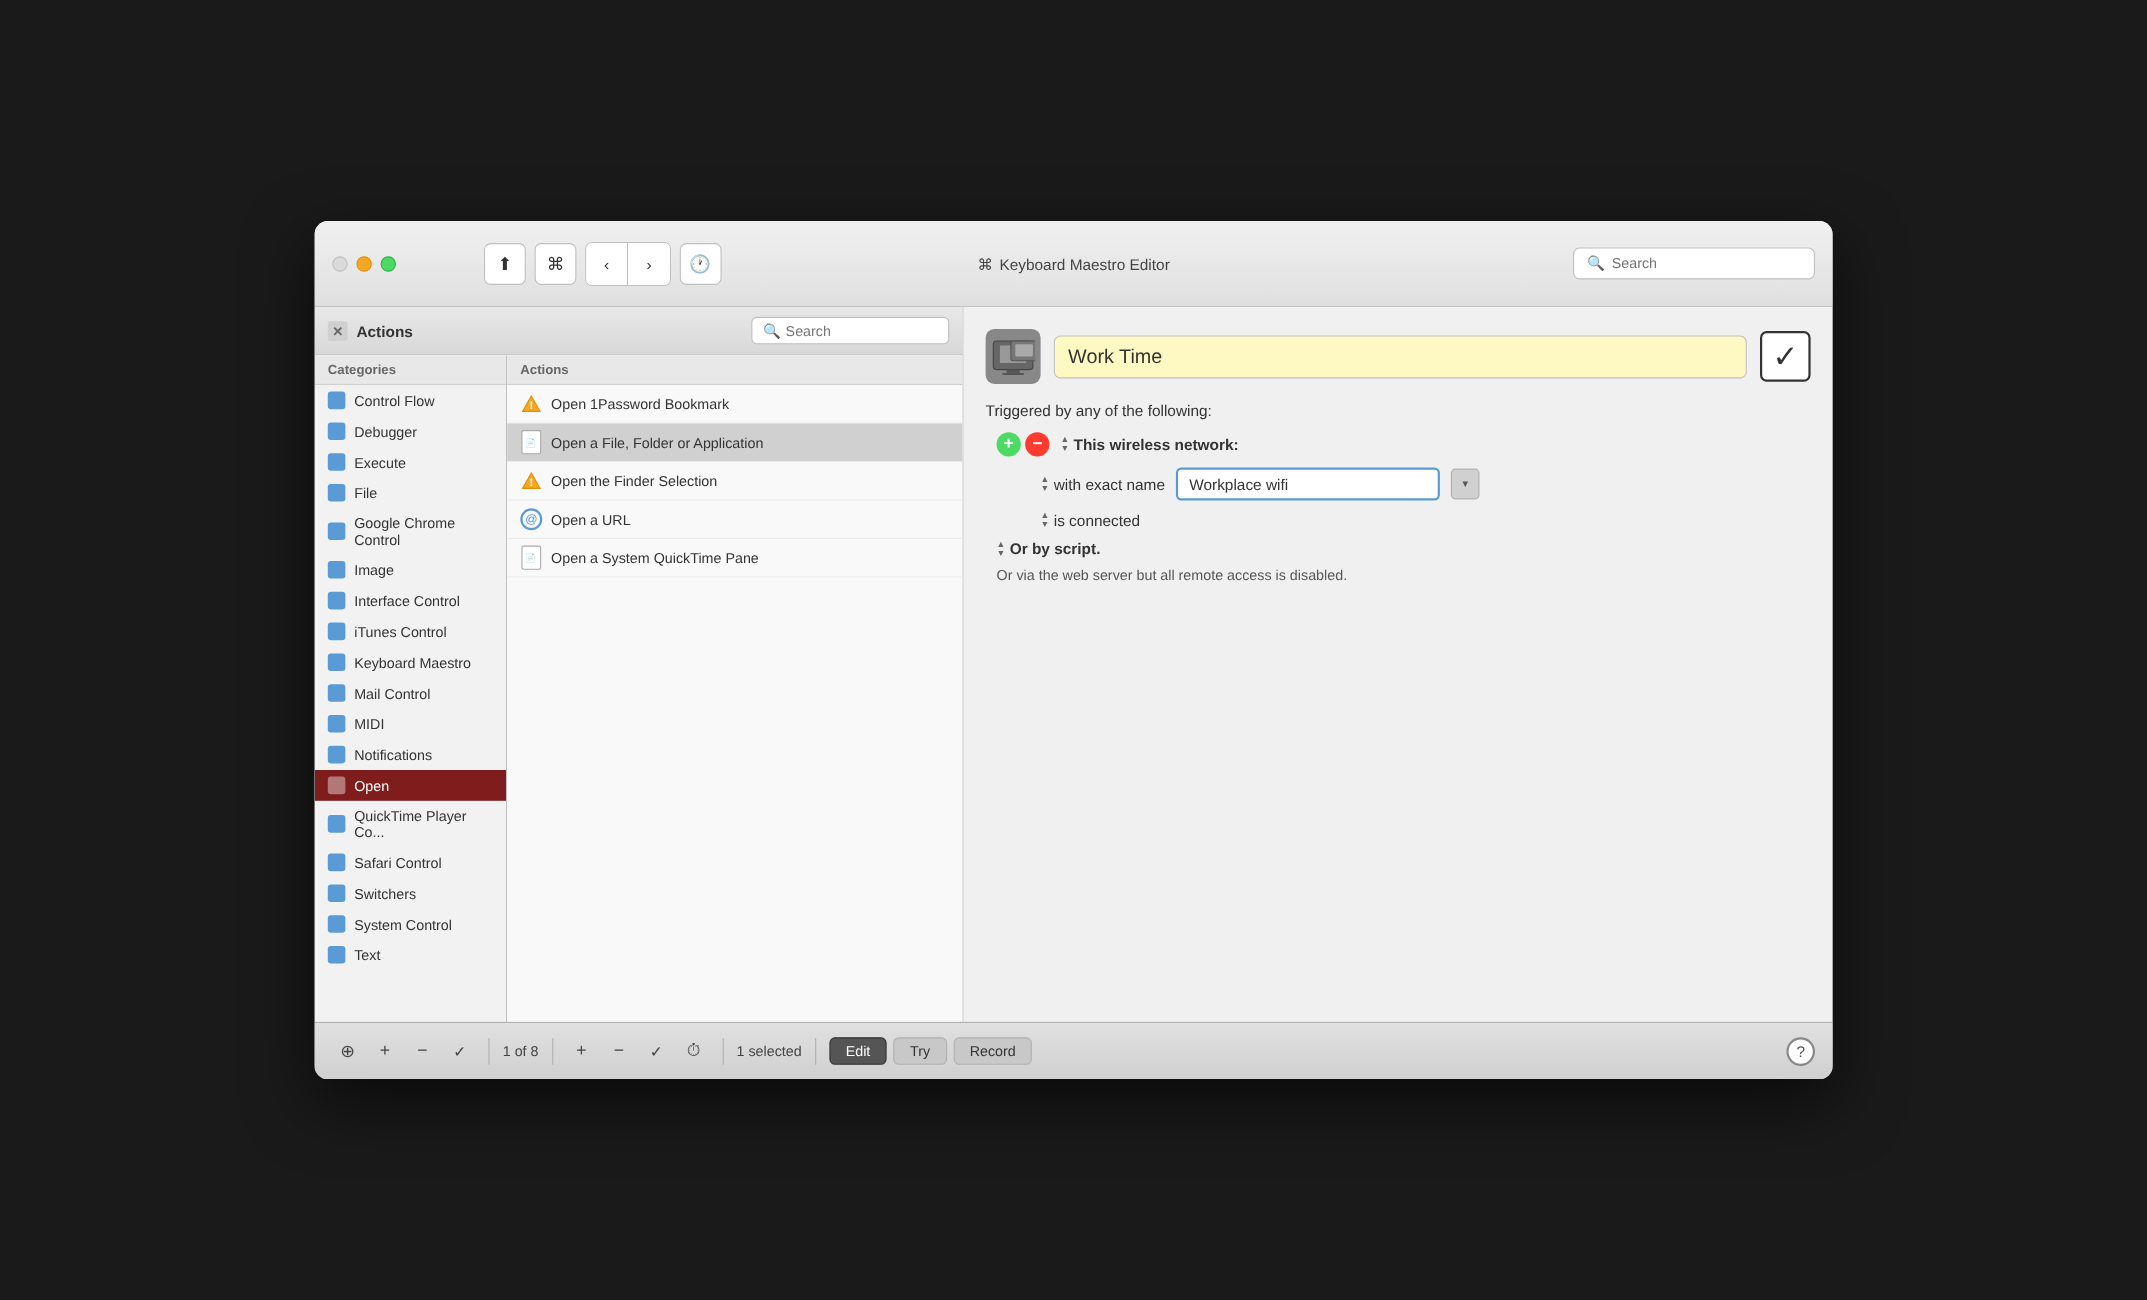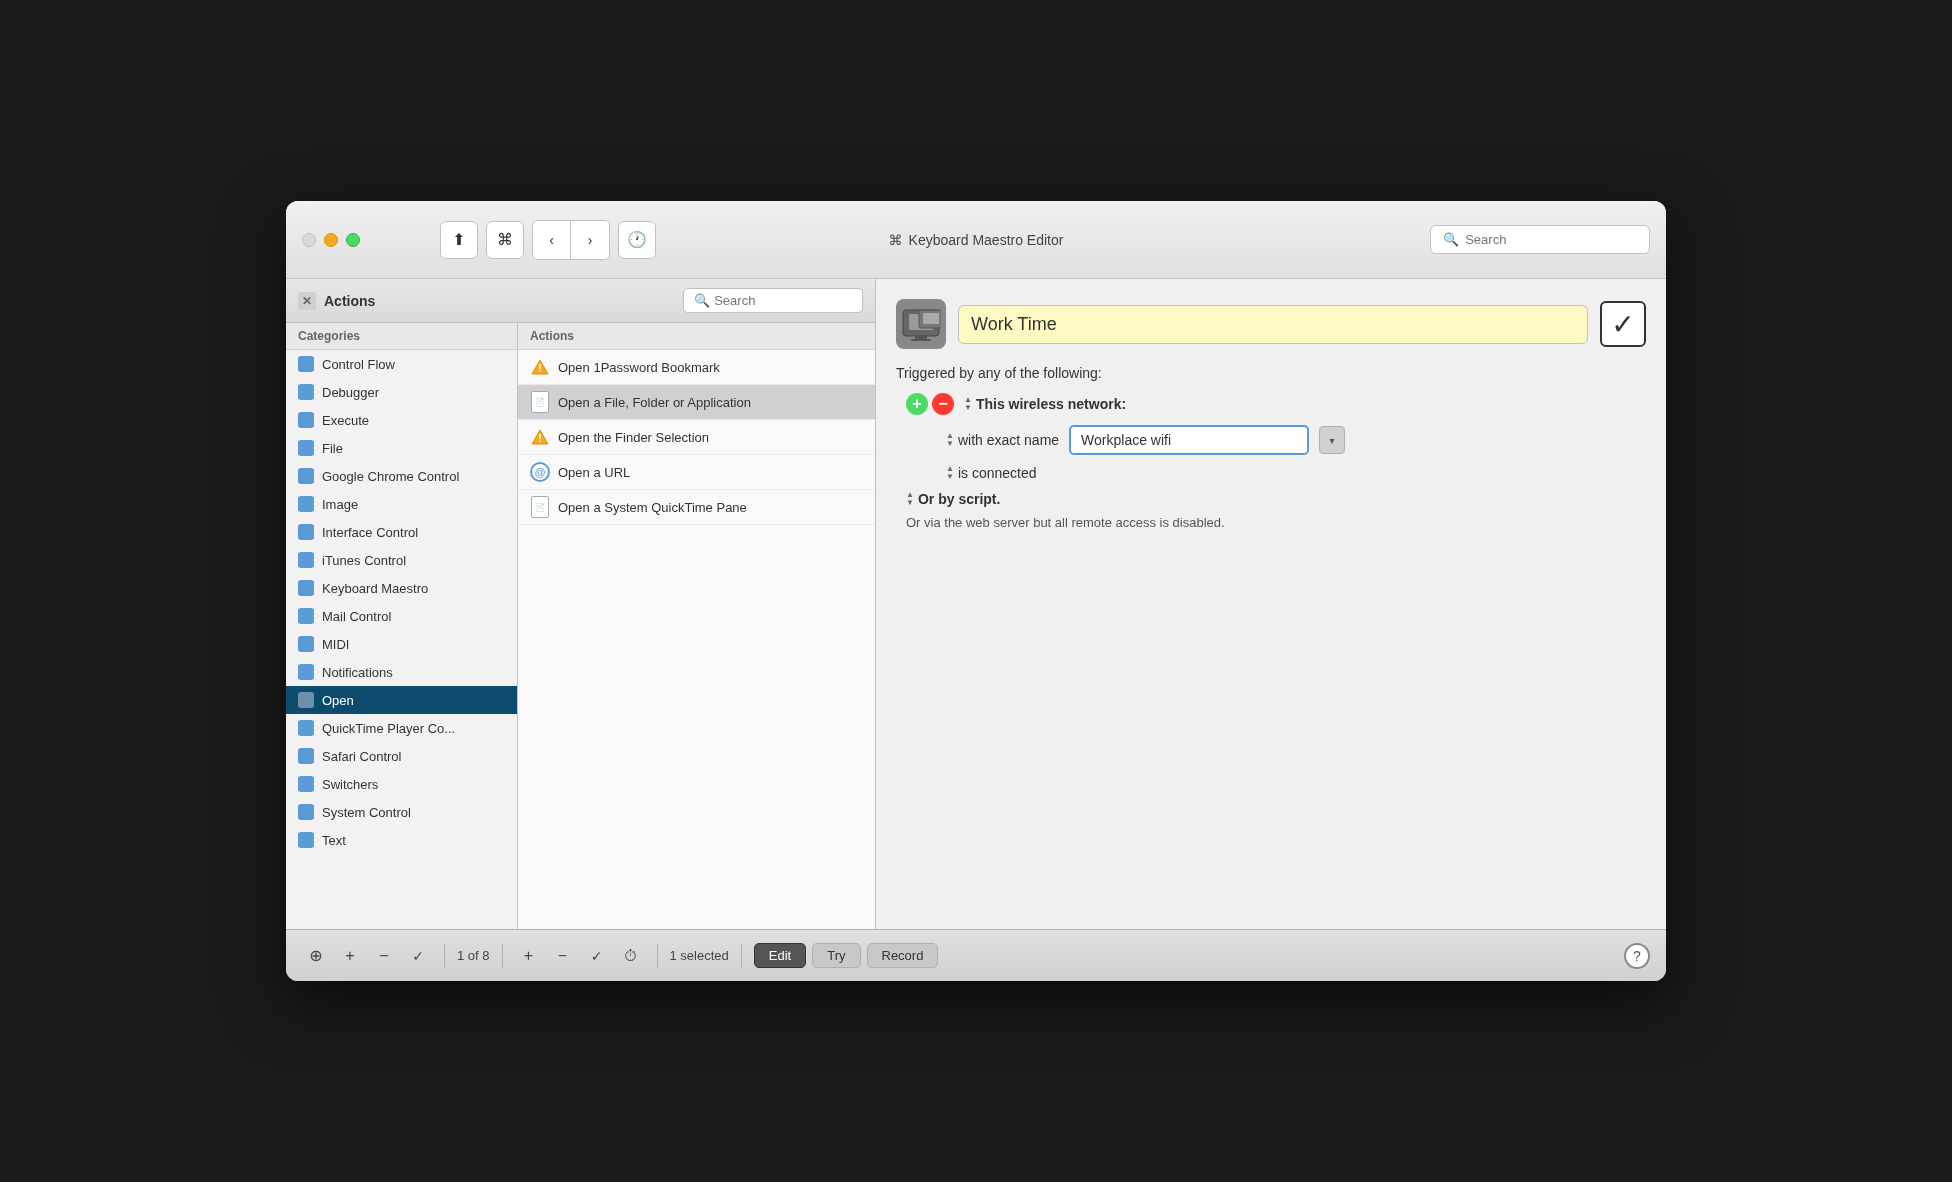--- a/index.html
+++ b/index.html
@@ -198,21 +198,21 @@
     }
 
     .actions-columns {
       display: flex;
       flex: 1;
       overflow: hidden;
     }
 
     
     .categories-col {
-      width: 232px;
+      width: 175px;
       border-right: 1px solid #c0c0c0;
       overflow-y: auto;
       background: #f2f2f2;
     }
 
     .col-header {
       font-size: 12px;
       font-weight: 600;
       color: #666;
       padding: 6px 12px;
@@ -222,21 +222,21 @@
 
     .category-item {
       display: flex;
       align-items: center;
       gap: 8px;
       padding: 6px 12px;
       font-size: 13px;
       color: #333;
       cursor: pointer;
     }
-    .category-item.selected { background: #0c4a6e; color: white; }
+    .category-item.selected { background: #7f1d1d; color: white; }
 
     .cat-icon {
       width: 16px;
       height: 16px;
       background: #5b9bd5;
       border-radius: 3px;
       flex-shrink: 0;
     }
 
     .cat-icon.selected { background: rgba(255,255,255,0.4); }

